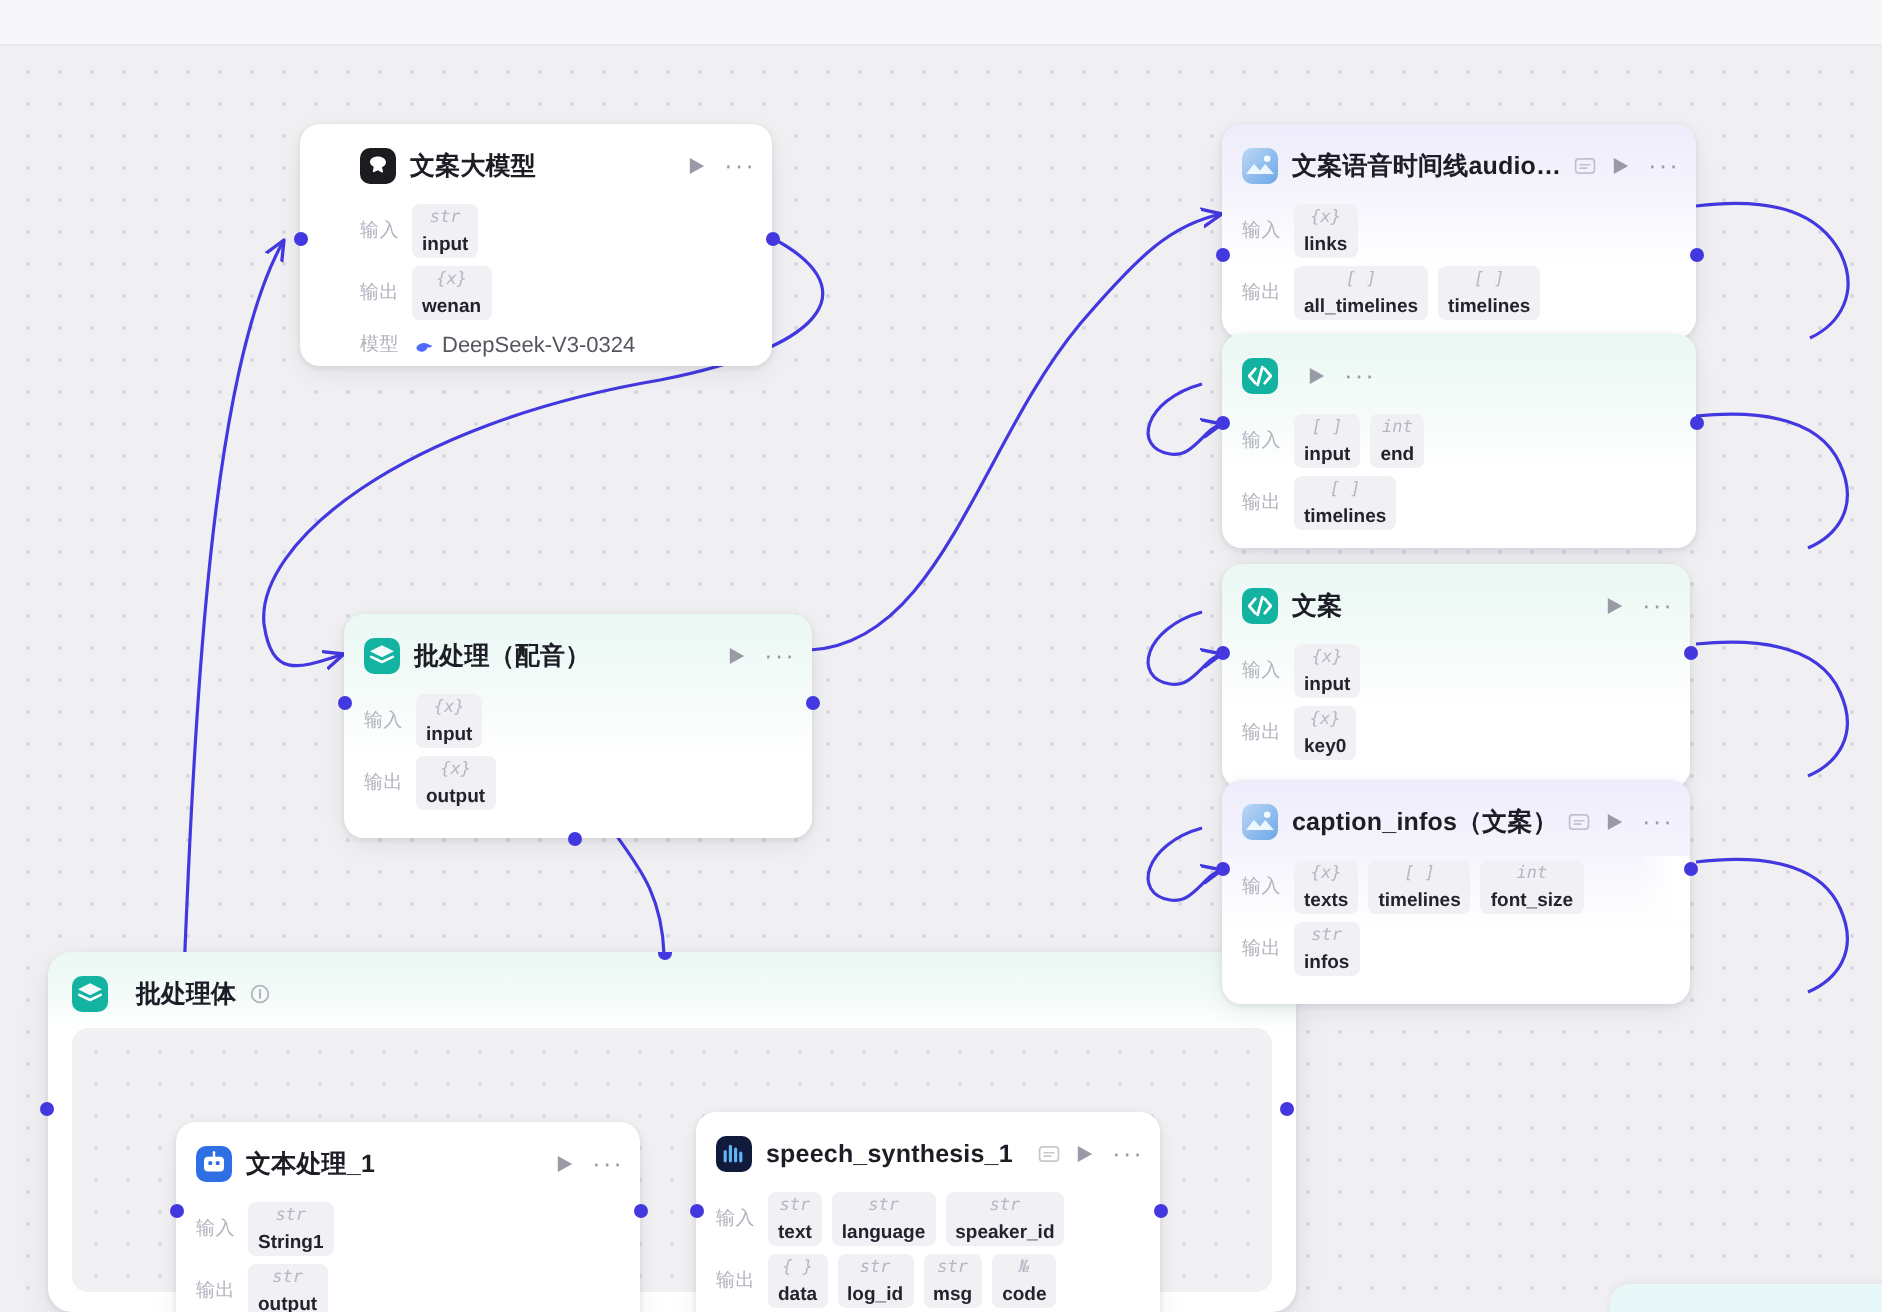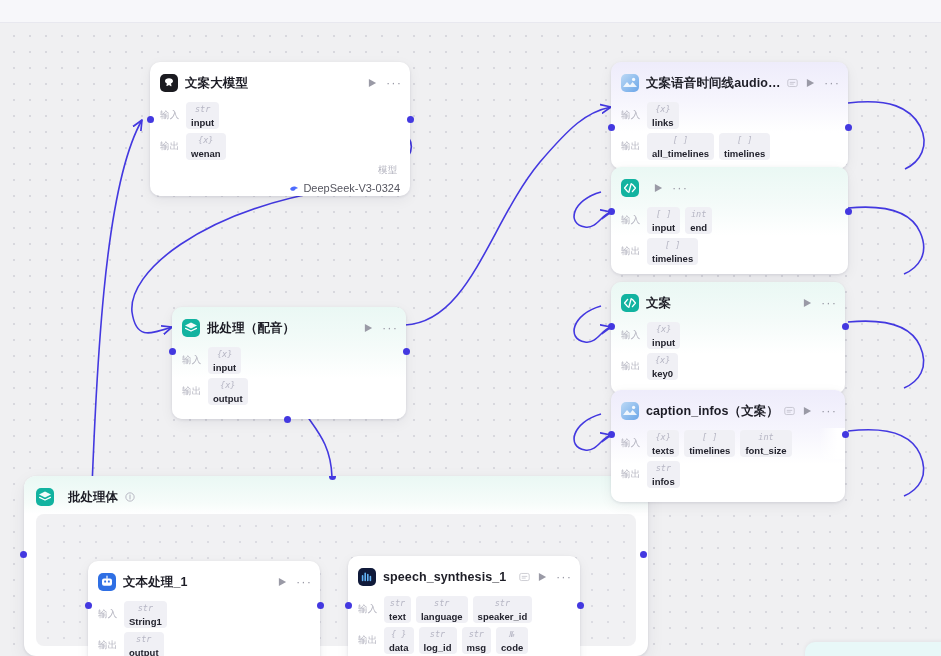--- a/index.html
+++ b/index.html
@@ -44,21 +44,21 @@
 
   .nrow{display:flex;align-items:center;padding:2px 10px 2px 10px;min-height:17px;gap:4px;position:relative;}
   .rlabel{font-size:9.5px;color:#b2b2be;flex:0 0 auto;width:22px;letter-spacing:.3px;}
   .chips{display:flex;align-items:center;gap:5px;overflow:hidden;flex:1 1 auto;}
   .chip{
     display:inline-flex;align-items:center;gap:3px;background:#f0f0f5;border-radius:4px;
     padding:1.5px 5px;font-size:9.5px;color:#23232e;font-weight:700;white-space:nowrap;flex-direction:column;
   }
   .chip .ty{font-weight:400;color:#b6b6c4;font-size:8.5px;font-family:"DejaVu Sans Mono",monospace;}
   .fadeout{position:absolute;right:0;top:0;bottom:0;width:26px;background:linear-gradient(90deg,rgba(255,255,255,0),#fff 70%);pointer-events:none;}
-  .plainrow{display:flex;align-items:flex-end;padding:2px 10px;min-height:17px;gap:5px;flex-direction:column;}
+  .plainrow{display:flex;align-items:center;padding:2px 10px;min-height:17px;gap:5px;}
   .pval{font-size:11px;color:#55555f;display:flex;align-items:center;gap:4px;}
   .pval.muted{color:#bdbdc8;}
 
   
   .port{position:absolute;width:7px;height:7px;border-radius:50%;background:#4338e0;z-index:20;}
 
   
   .group{
     position:absolute;border-radius:12px;background:#ffffff;
     box-shadow:0 1px 3px rgba(20,20,50,.10),0 6px 18px rgba(20,20,50,.07);z-index:8;overflow:hidden;
@@ -115,21 +115,21 @@
         <path d="M 288,340 C 292,400 330,400 332,455"></path>
 
         <path d="M 24,555 C 50,555 62,555 84,555" marker-end="url(#ah)"></path>
 
         <path d="M 322,555 C 332,555 336,555 344,555" marker-end="url(#ah)"></path>
 
         <path d="M 578,555 C 600,555 620,555 640,555" marker-end="url(#ah)"></path>
       </g>
     </svg>
 
-    <div class="node plain" style="left:150px;top:40px;width:260px;">
+    <div class="node plain" style="left:150px;top:40px;width:216px;padding-left:20px;">
       <div class="nhead">
         <span class="nicon" style="background:#1b1b20;">
           <svg viewBox="0 0 18 18" width="18" height="18">
               <path d="M9 4.2c2.2 0 4 1.3 4 2.9 0 1.1-.8 2-2 2.5l.5 2.1c.1.4-.3.7-.6.5L9 11.1l-1.9.9c-.4.2-.8-.1-.7-.5l.5-2.1c-1.2-.5-1.9-1.4-1.9-2.5 0-1.6 1.8-2.7 4-2.7z" fill="#fff"></path>
             </svg>
         </span>
         <span class="ntitle">文案大模型</span>
         <span class="nplay">
           <svg viewBox="0 0 10 11" width="9" height="10">
               <path d="M1 1 L9 5.5 L1 10 Z" fill="#9a9aa6"></path>

